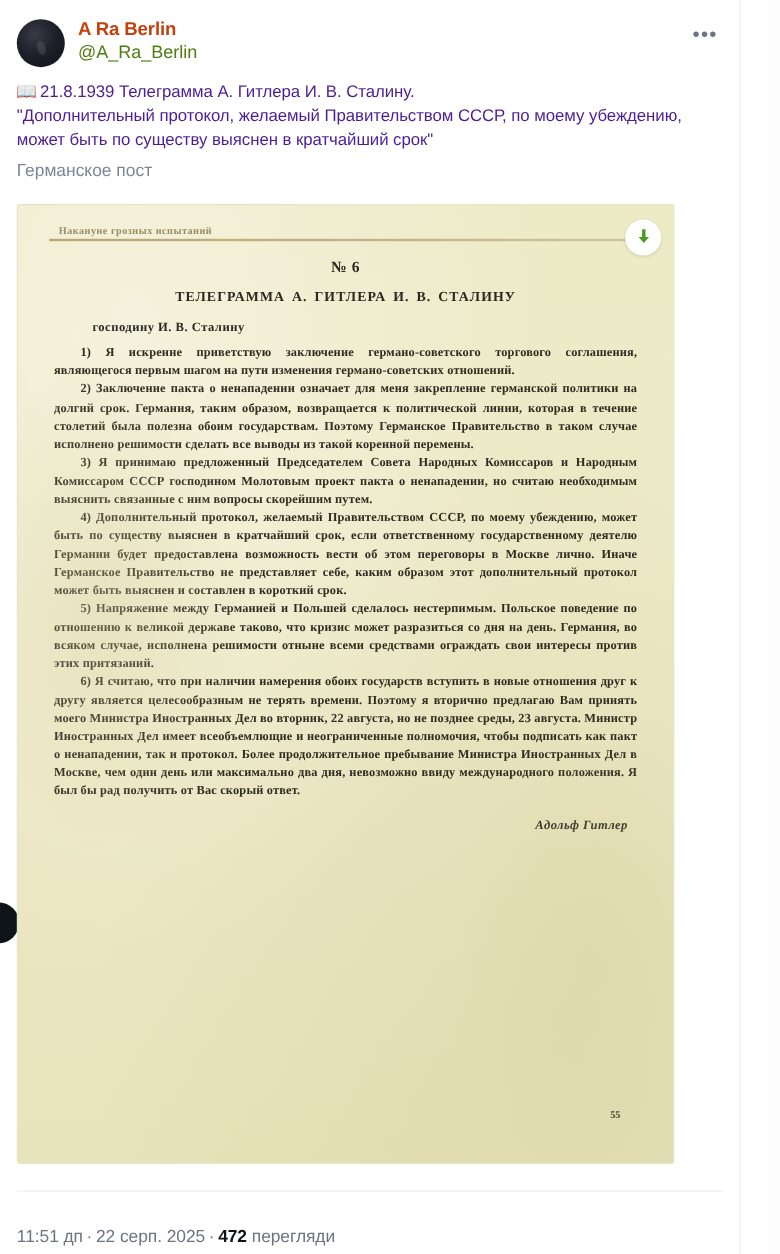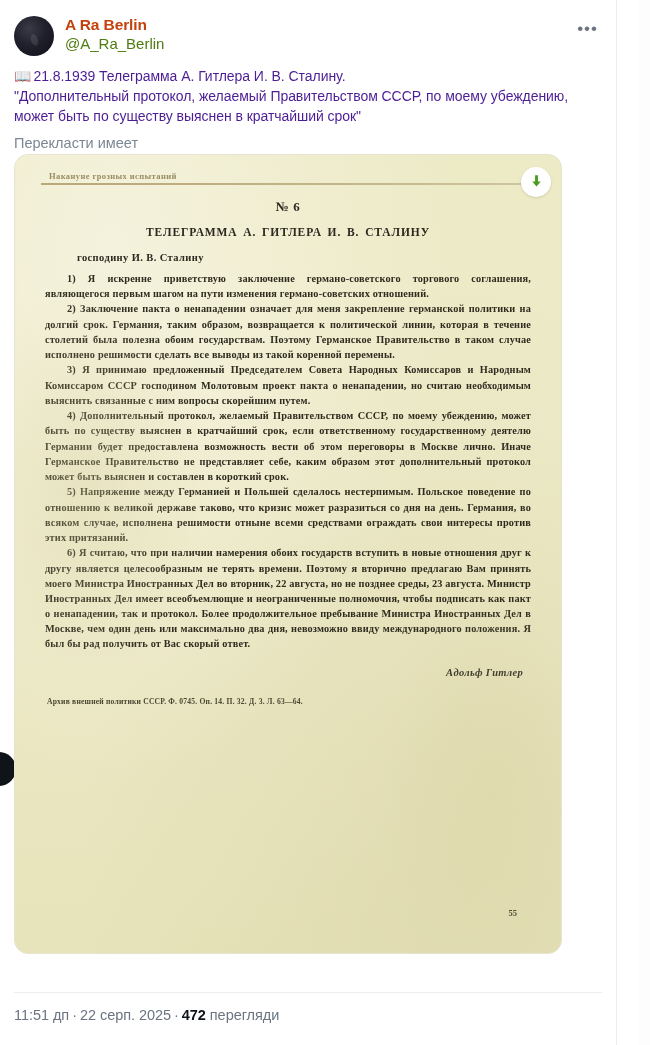--- a/index.html
+++ b/index.html
@@ -76,23 +76,23 @@
   }
   .tweet-text .book-emoji { margin-right: 2px; }
   .translate-link {
     display: inline-block; margin-top: 8px;
     font-size: 14.5px; color: #7b8794; cursor: pointer;
   }
 
   
   .media {
     position: relative;
-    margin-top: 2px;
+    margin-top: 18px;
     width: 548px; height: 800px;
-    border-radius: 14px;
+    border-radius: 2px;
     overflow: hidden;
     border: 1px solid #e6e3cf;
     background: #eeeac4;
   }
   .doc-page {
     position: absolute; inset: 0;
     background:
       radial-gradient(ellipse at 18% 12%, rgba(255,255,255,0.38) 0%, rgba(255,255,255,0) 55%),
       radial-gradient(ellipse at 82% 88%, rgba(205,198,150,0.30) 0%, rgba(255,255,255,0) 60%),
       linear-gradient(180deg, #edeac6 0%, #eeebc9 35%, #eae6c0 75%, #e7e3ba 100%);
@@ -183,21 +183,21 @@
     background: #ffffff;
     display: flex; align-items: center; justify-content: center;
     cursor: pointer;
     box-shadow: 0 1px 3px rgba(0,0,0,0.12);
   }
 
   
   .post-footer {
     position: absolute; left: 14px; right: 14px; top: 992px;
     border-top: 1px solid #eceef0;
-    padding-top: 14px;
+    padding-top: 30px;
     font-size: 14.5px; color: #6b7480;
     letter-spacing: -0.05px;
   }
   .post-footer b { color: #0f1419; font-weight: bold; }
   .dot { padding: 0 3px; }
 </style>
 </head>
 <body>
 
 <div class="screen">
@@ -217,21 +217,21 @@
         <div class="handle">@A_Ra_Berlin</div>
       </div>
       <div class="more-btn">•••</div>
     </div>
 
     <div class="tweet-text">
       <span class="book-emoji">📖</span><span>21.8.1939 Телеграмма А. Гитлера И. В. Сталину.</span><br>
       <span>"Дополнительный протокол, желаемый Правительством СССР, по моему убеждению, может быть по существу выяснен в кратчайший срок"</span>
     </div>
 
-    <div class="translate-link">Перекласти имеет</div>
+    <div class="translate-link">Германское пост</div>
 
     <div class="media">
       <div class="doc-page">
         <div class="doc-stain-a"></div>
         <div class="doc-stain-b"></div>
 
         <div class="run-head">Накануне грозных испытаний</div>
         <div class="rule"></div>
 
         <div class="doc-num">№ 6</div>
@@ -243,21 +243,20 @@
           <div class="doc-p">2) Заключение пакта о ненападении означает для меня закрепление германской политики на долгий срок. Германия, таким образом, возвращается к политической линии, которая в течение столетий была полезна обоим государствам. Поэтому Германское Правительство в таком случае исполнено решимости сделать все выводы из такой коренной перемены.</div>
           <div class="doc-p">3) Я принимаю предложенный Председателем Совета Народных Комиссаров и Народным Комиссаром СССР господином Молотовым проект пакта о ненападении, но считаю необходимым выяснить связанные с ним вопросы скорейшим путем.</div>
           <div class="doc-p">4) Дополнительный протокол, желаемый Правительством СССР, по моему убеждению, может быть по существу выяснен в кратчайший срок, если ответственному государственному деятелю Германии будет предоставлена возможность вести об этом переговоры в Москве лично. Иначе Германское Правительство не представляет себе, каким образом этот дополнительный протокол может быть выяснен и составлен в короткий срок.</div>
           <div class="doc-p">5) Напряжение между Германией и Польшей сделалось нестерпимым. Польское поведение по отношению к великой державе таково, что кризис может разразиться со дня на день. Германия, во всяком случае, исполнена решимости отныне всеми средствами ограждать свои интересы против этих притязаний.</div>
           <div class="doc-p">6) Я считаю, что при наличии намерения обоих государств вступить в новые отношения друг к другу является целесообразным не терять времени. Поэтому я вторично предлагаю Вам принять моего Министра Иностранных Дел во вторник, 22 августа, но не позднее среды, 23 августа. Министр Иностранных Дел имеет всеобъемлющие и неограниченные полномочия, чтобы подписать как пакт о ненападении, так и протокол. Более продолжительное пребывание Министра Иностранных Дел в Москве, чем один день или максимально два дня, невозможно ввиду международного положения. Я был бы рад получить от Вас скорый ответ.</div>
         </div>
 
         <div class="doc-sign">Адольф Гитлер</div>
 
         <div class="doc-footnote">
-          <div>Архив внешней политики СССР. Ф. 0745. Оп. 14. П. 32. Д. 3. Л. 63—64.</div>
         </div>
 
         <div class="doc-pageno">55</div>
       </div>
 
       <div class="dl-btn">
         <svg width="17" height="17" viewBox="0 0 24 24" aria-hidden="true">
           <path d="M10 3h4v9h4l-6 7-6-7h4z" fill="#4a9b1e"></path>
         </svg>
       </div>

